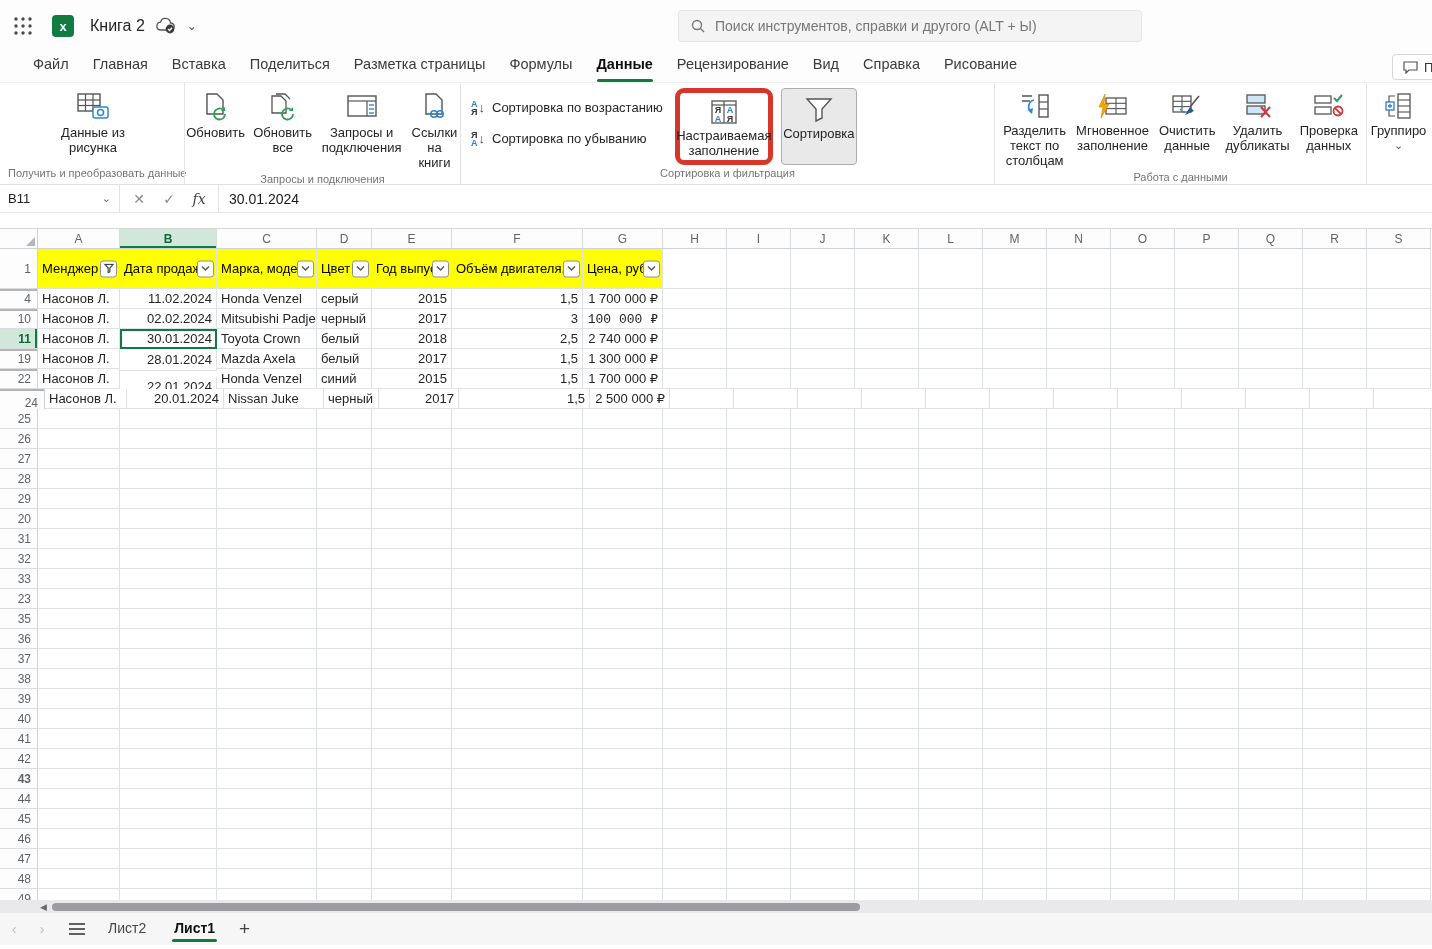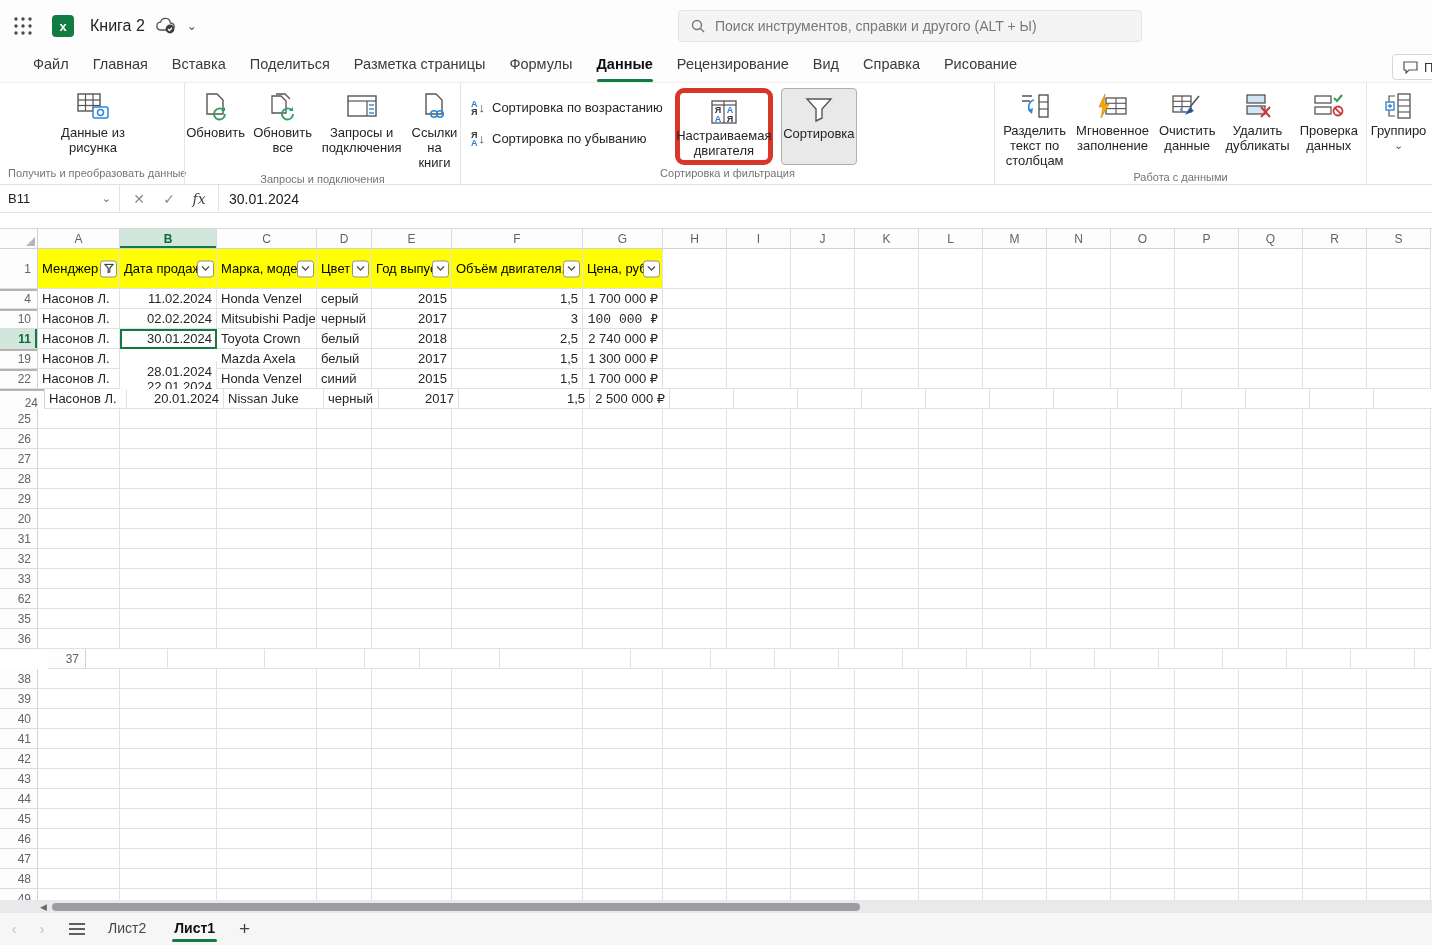--- a/index.html
+++ b/index.html
@@ -256,21 +256,21 @@
         <div class="rbtn-lg">
           <svg width="30" height="26" viewBox="0 0 30 26">
             <rect x="3" y="2" width="24" height="22" fill="#fff" stroke="#555" stroke-width="1.3"></rect>
             <line x1="15" y1="2" x2="15" y2="24" stroke="#555" stroke-width="1.2"></line>
             <line x1="3" y1="6" x2="27" y2="6" stroke="#555" stroke-width="1.2"></line>
             <text x="9" y="14" font-size="9" font-weight="bold" fill="#333" text-anchor="middle">Я</text>
             <text x="9" y="22.5" font-size="9" font-weight="bold" fill="#2b7cd3" text-anchor="middle">А</text>
             <text x="21" y="14" font-size="9" font-weight="bold" fill="#2b7cd3" text-anchor="middle">А</text>
             <text x="21" y="22.5" font-size="9" font-weight="bold" fill="#333" text-anchor="middle">Я</text>
             </svg>
-          <span>Настраиваемая двигателя</span>
+          <span>Настраиваемая заполнение</span>
         </div>
       </div>
       <div class="rbtn-lg filter-big">
         <svg width="30" height="26" viewBox="0 0 30 26">
           <path d="M3 2h24l-9 10v9l-6 3V12z" fill="#fff" stroke="#555" stroke-width="1.4"></path>
           </svg>
         <span>Сортировка</span>
       </div>
     </div>
     <div class="rgroup-label">Сортировка и фильтрация</div>
@@ -541,21 +541,21 @@
         <div class="gcell" style="width: 64px; height: 20px;"></div>
         <div class="gcell" style="width: 64px; height: 20px;"></div>
         <div class="gcell" style="width: 64px; height: 20px;"></div>
         <div class="gcell" style="width: 64px; height: 20px;"></div>
         <div class="gcell" style="width: 64px; height: 20px;"></div>
         <div class="gcell" style="width: 64px; height: 20px;"></div>
       </div>
       <div class="gridrow" style="height: 20px;">
         <div class="rn hid" style="height: 20px;">19</div>
         <div class="gcell" style="width: 82px; height: 20px;">Насонов Л.</div>
-        <div class="gcell al-right" style="width: 97px; height: 22px; margin-top: 12px;">28.01.2024</div>
+        <div class="gcell al-right" style="width: 97px; height: 22px;">28.01.2024</div>
         <div class="gcell" style="width: 100px; height: 20px;">Mazda Axela</div>
         <div class="gcell" style="width: 55px; height: 20px;">белый</div>
         <div class="gcell al-right" style="width: 80px; height: 20px;">2017</div>
         <div class="gcell al-right" style="width: 131px; height: 20px;">1,5</div>
         <div class="gcell al-right" style="width: 80px; height: 20px;">1 300 000 ₽</div>
         <div class="gcell" style="width: 64px; height: 20px;"></div>
         <div class="gcell" style="width: 64px; height: 20px;"></div>
         <div class="gcell" style="width: 64px; height: 20px;"></div>
         <div class="gcell" style="width: 64px; height: 20px;"></div>
         <div class="gcell" style="width: 64px; height: 20px;"></div>
@@ -803,21 +803,21 @@
         <div class="gcell" style="width: 64px; height: 20px;"></div>
         <div class="gcell" style="width: 64px; height: 20px;"></div>
         <div class="gcell" style="width: 64px; height: 20px;"></div>
         <div class="gcell" style="width: 64px; height: 20px;"></div>
         <div class="gcell" style="width: 64px; height: 20px;"></div>
         <div class="gcell" style="width: 64px; height: 20px;"></div>
         <div class="gcell" style="width: 64px; height: 20px;"></div>
         <div class="gcell" style="width: 64px; height: 20px;"></div>
       </div>
       <div class="gridrow" style="height: 20px;">
-        <div class="rn" style="height: 20px;">62</div>
+        <div class="rn" style="height: 20px;">23</div>
         <div class="gcell" style="width: 82px; height: 20px;"></div>
         <div class="gcell" style="width: 97px; height: 20px;"></div>
         <div class="gcell" style="width: 100px; height: 20px;"></div>
         <div class="gcell" style="width: 55px; height: 20px;"></div>
         <div class="gcell" style="width: 80px; height: 20px;"></div>
         <div class="gcell" style="width: 131px; height: 20px;"></div>
         <div class="gcell" style="width: 80px; height: 20px;"></div>
         <div class="gcell" style="width: 64px; height: 20px;"></div>
         <div class="gcell" style="width: 64px; height: 20px;"></div>
         <div class="gcell" style="width: 64px; height: 20px;"></div>
@@ -868,21 +868,21 @@
         <div class="gcell" style="width: 64px; height: 20px;"></div>
         <div class="gcell" style="width: 64px; height: 20px;"></div>
         <div class="gcell" style="width: 64px; height: 20px;"></div>
         <div class="gcell" style="width: 64px; height: 20px;"></div>
         <div class="gcell" style="width: 64px; height: 20px;"></div>
         <div class="gcell" style="width: 64px; height: 20px;"></div>
         <div class="gcell" style="width: 64px; height: 20px;"></div>
         <div class="gcell" style="width: 64px; height: 20px;"></div>
         <div class="gcell" style="width: 64px; height: 20px;"></div>
       </div>
-      <div class="gridrow" style="height: 20px; padding-left: 48px;">
+      <div class="gridrow" style="height: 20px;">
         <div class="rn" style="height: 20px;">37</div>
         <div class="gcell" style="width: 82px; height: 20px;"></div>
         <div class="gcell" style="width: 97px; height: 20px;"></div>
         <div class="gcell" style="width: 100px; height: 20px;"></div>
         <div class="gcell" style="width: 55px; height: 20px;"></div>
         <div class="gcell" style="width: 80px; height: 20px;"></div>
         <div class="gcell" style="width: 131px; height: 20px;"></div>
         <div class="gcell" style="width: 80px; height: 20px;"></div>
         <div class="gcell" style="width: 64px; height: 20px;"></div>
         <div class="gcell" style="width: 64px; height: 20px;"></div>
@@ -1001,21 +1001,21 @@
         <div class="gcell" style="width: 64px; height: 20px;"></div>
         <div class="gcell" style="width: 64px; height: 20px;"></div>
         <div class="gcell" style="width: 64px; height: 20px;"></div>
         <div class="gcell" style="width: 64px; height: 20px;"></div>
         <div class="gcell" style="width: 64px; height: 20px;"></div>
         <div class="gcell" style="width: 64px; height: 20px;"></div>
         <div class="gcell" style="width: 64px; height: 20px;"></div>
         <div class="gcell" style="width: 64px; height: 20px;"></div>
       </div>
       <div class="gridrow" style="height: 20px;">
-        <div class="rn" style="height: 20px;">43</div>
+        <div class="rn" style="height: 20px; font-weight: bold;">43</div>
         <div class="gcell" style="width: 82px; height: 20px;"></div>
         <div class="gcell" style="width: 97px; height: 20px;"></div>
         <div class="gcell" style="width: 100px; height: 20px;"></div>
         <div class="gcell" style="width: 55px; height: 20px;"></div>
         <div class="gcell" style="width: 80px; height: 20px;"></div>
         <div class="gcell" style="width: 131px; height: 20px;"></div>
         <div class="gcell" style="width: 80px; height: 20px;"></div>
         <div class="gcell" style="width: 64px; height: 20px;"></div>
         <div class="gcell" style="width: 64px; height: 20px;"></div>
         <div class="gcell" style="width: 64px; height: 20px;"></div>

